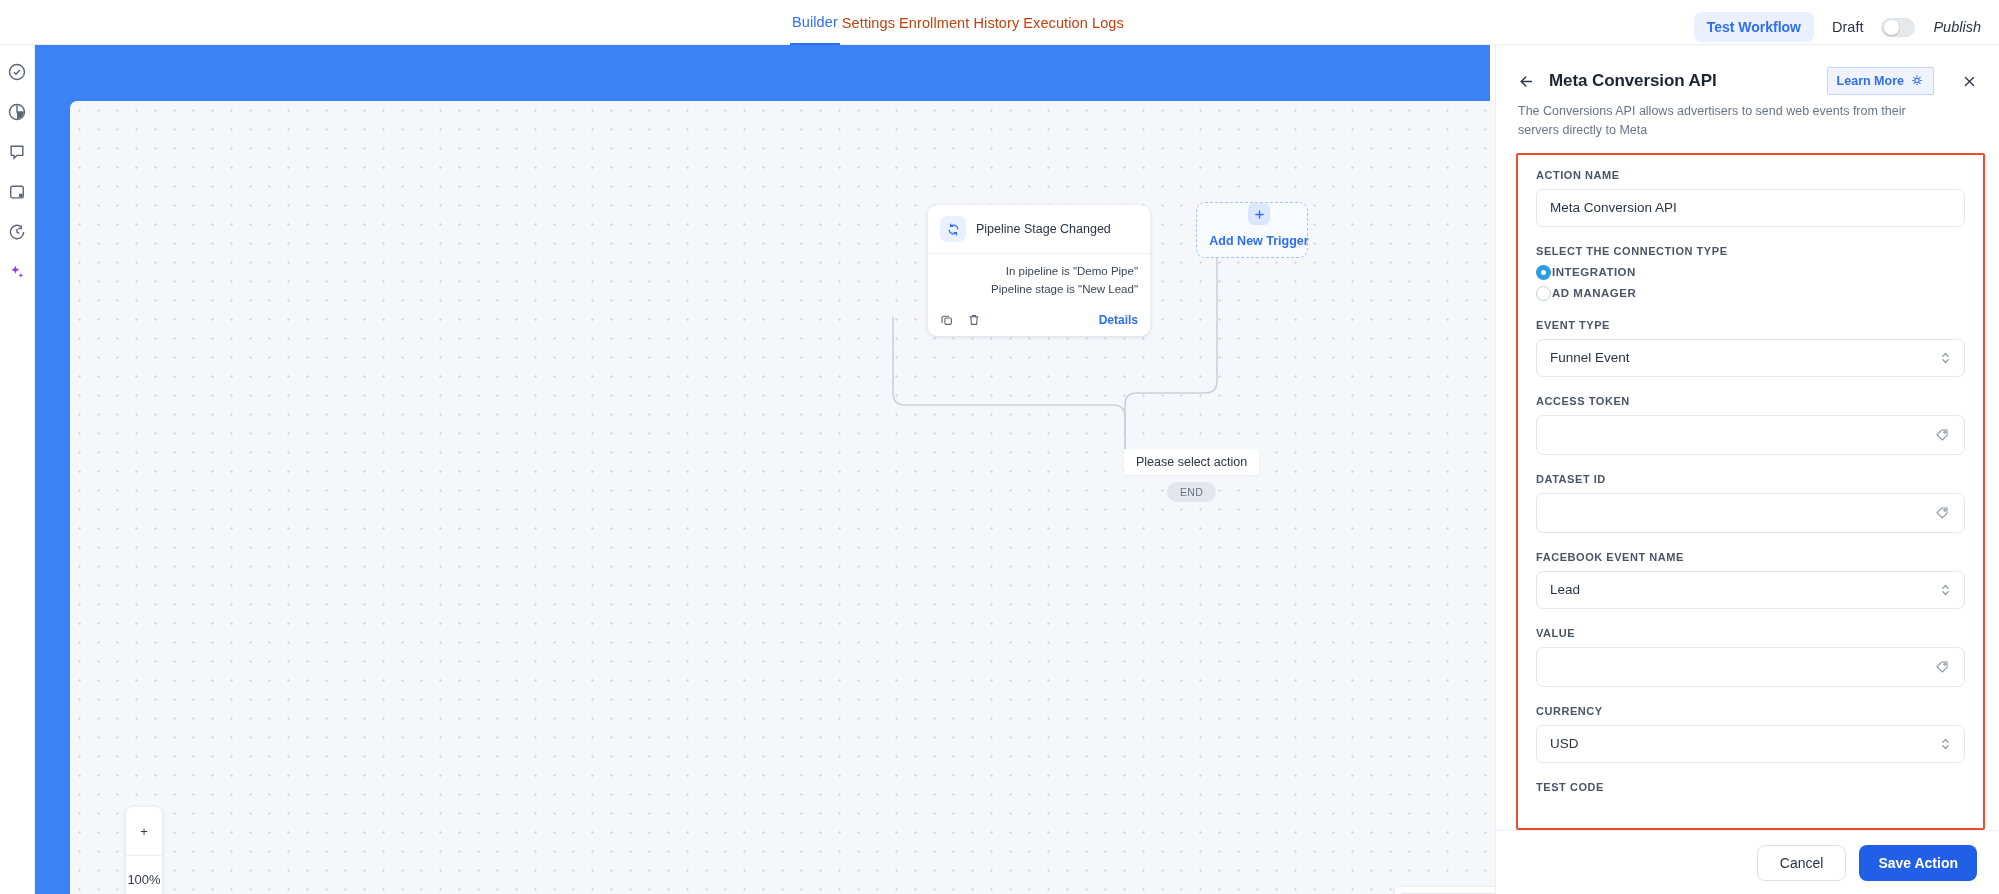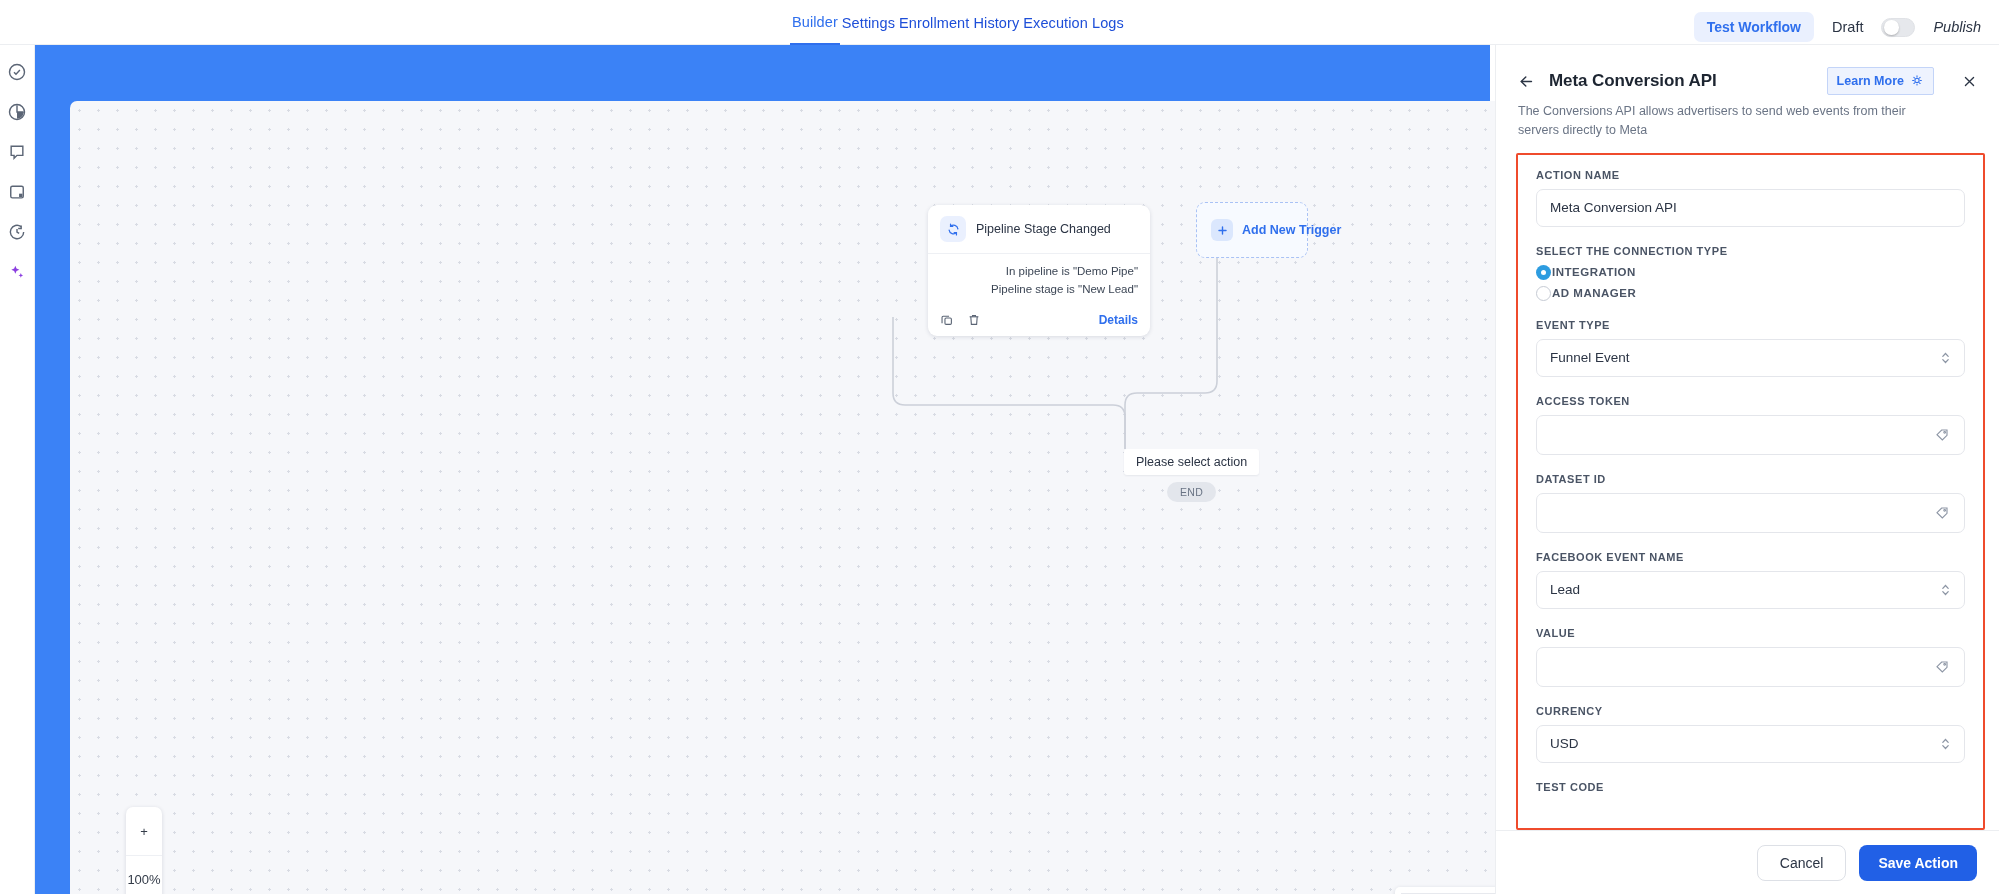--- a/index.html
+++ b/index.html
@@ -11,21 +11,21 @@
   }
 
   
   .topbar {
     position: absolute; top: 0; left: 0; width: 1999px; height: 45px;
     background: #fff; border-bottom: 1px solid #eceef1;
     display: flex; align-items: center;
   }
   .tabs { position: absolute; left: 790px; top: 0; height: 45px; display: flex; align-items: stretch; }
   .tab {
-    display: flex; align-items: center; font-size: 14.5px; color: #1d4ed8;
+    display: flex; align-items: center; font-size: 14.5px; color: #c2410c;
     padding: 0 2px; height: 45px; cursor: pointer; letter-spacing: .1px;
   }
   .tab.active { color: #2f6fed; border-bottom: 2.5px solid #2f6fed; font-weight: 500; }
 
   .topright { position: absolute; right: 18px; top: 0; height: 54px; display: flex; align-items: center; gap: 18px; }
   .btn-test {
     background: #eaf0fe; color: #2f6fed; font-size: 14px; font-weight: 600;
     border-radius: 7px; padding: 7px 13px; border: none; cursor: pointer;
     font-family: inherit;
   }
@@ -72,21 +72,21 @@
   .node-cond { font-size: 11.5px; color: #3c4655; line-height: 1.55; }
   .node-foot { display: flex; align-items: center; padding: 7px 12px 9px; justify-content: space-between; }
   .node-foot-icons { display: flex; gap: 13px; align-items: center; }
   .foot-icon { width: 14px; height: 14px; color: #5b6575; cursor: pointer; }
   .details-link { font-size: 12px; color: #2f6fed; font-weight: 600; cursor: pointer; }
 
   
   .node-add {
     position: absolute; left: 1126px; top: 101px; width: 112px; height: 56px;
     border: 1.5px dashed #a9c2f5; background: #f7faff; border-radius: 9px;
-    display: flex; align-items: center; gap: 9px; padding-left: 14px; cursor: pointer;
+    display: flex; align-items: center; gap: 9px; padding-left: 14px; cursor: pointer; flex-direction: column;
   }
   .plus-box { width: 22px; height: 22px; border-radius: 6px; background: #dbe7fd; display:flex; align-items:center; justify-content:center; flex:none; }
   .add-label { font-size: 12.5px; color: #2f6fed; font-weight: 600; white-space: nowrap; }
 
   .connectors { position: absolute; left: 0; top: 0; width: 1455px; height: 849px; pointer-events: none; }
 
   .pill-select {
     position: absolute; left: 1054px; top: 348px; background: #fff;
     padding: 6px 12px; font-size: 12.5px; color: #2b3444; border-radius: 3px;
     box-shadow: 0 1px 2px rgba(20,30,60,.07);

